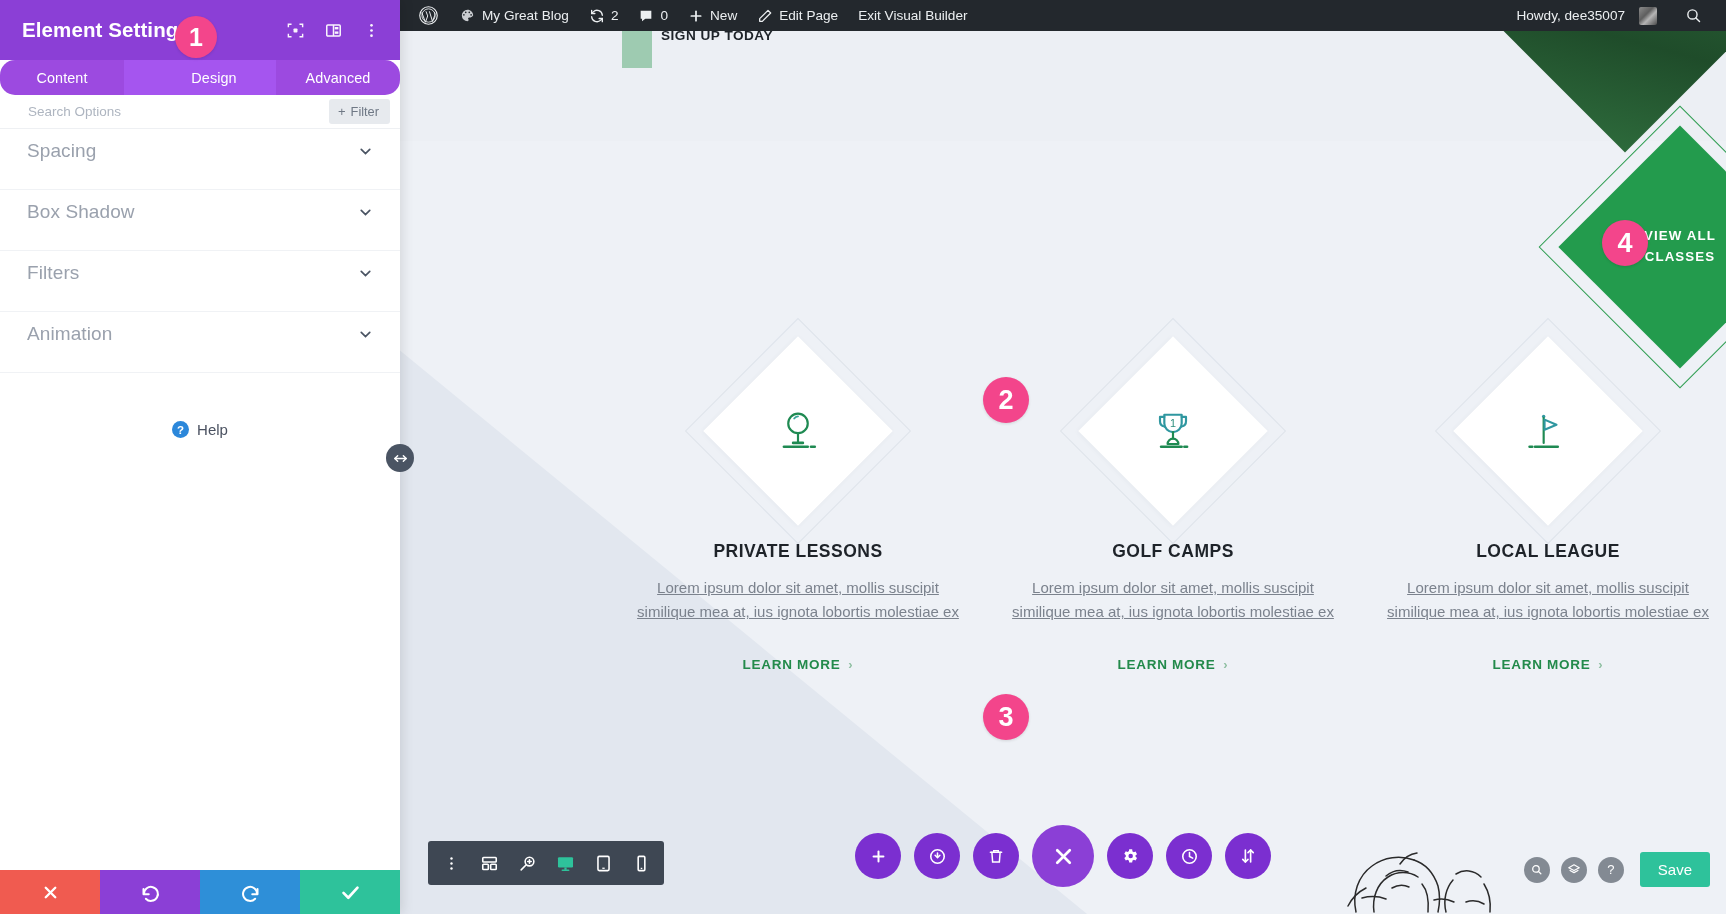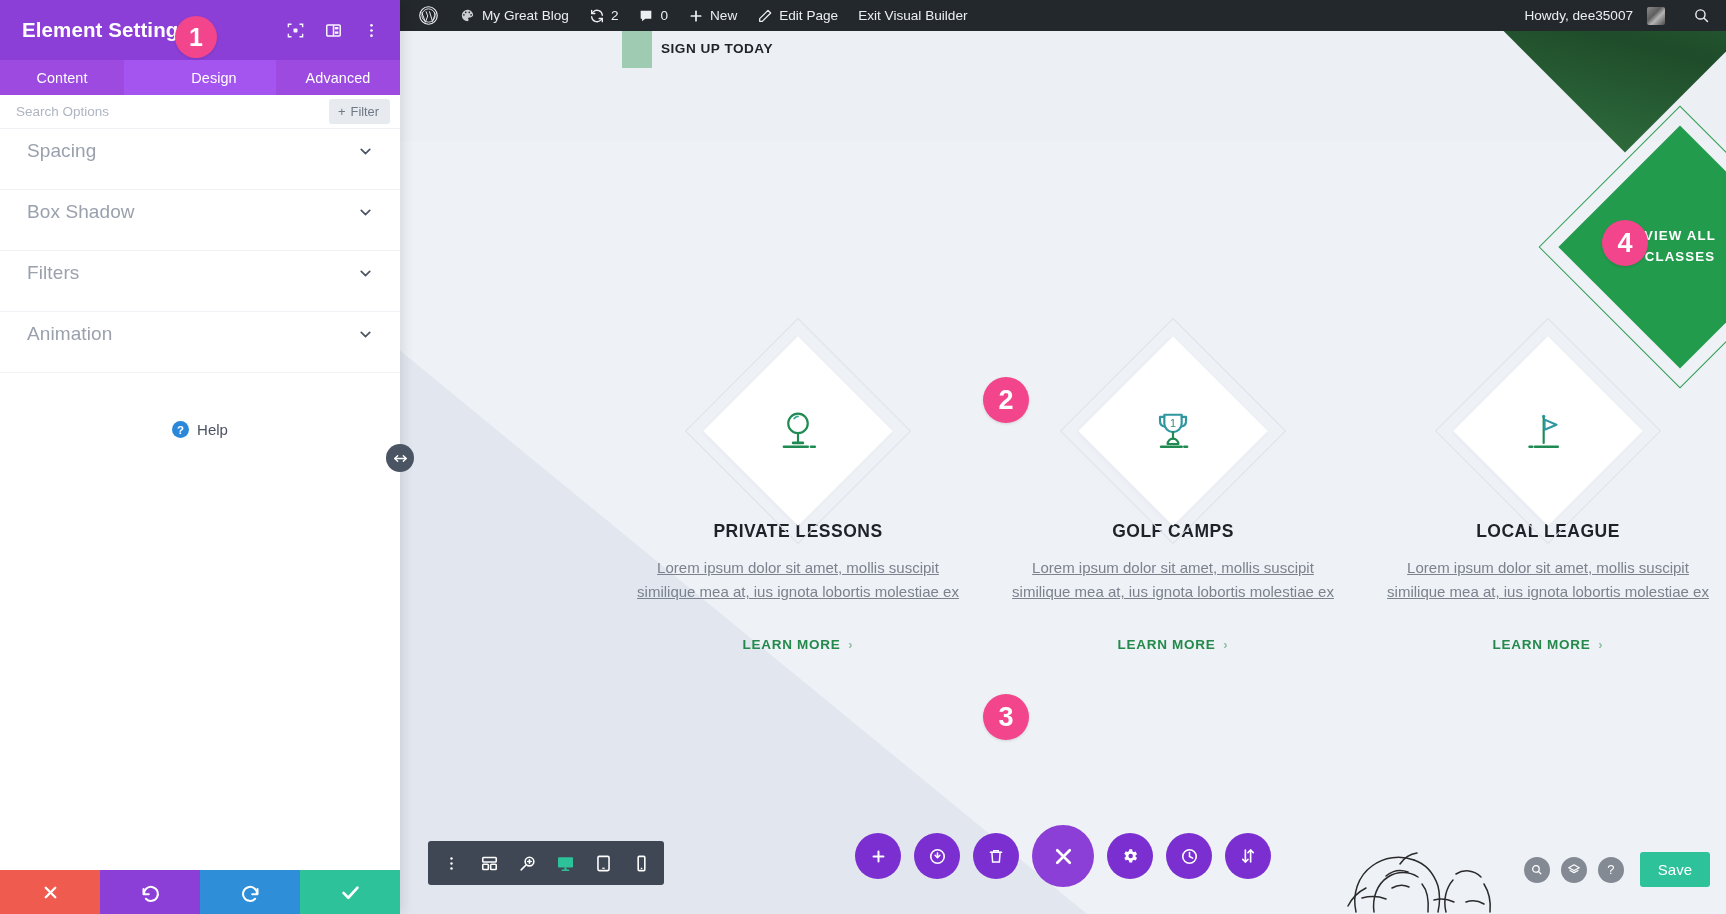--- a/index.html
+++ b/index.html
@@ -27,31 +27,31 @@
     flex:1; white-space:nowrap;
   }
   .hdr-icon {
     color:#fff; opacity:.95; margin-left:16px; cursor:pointer;
     display:flex; align-items:center; justify-content:center;
     width:22px; height:22px;
   }
   .hdr-icon svg { display:block; }
 
   #panel-tabs {
-    height:35px; flex:0 0 35px; display:flex; background:#9c4ae0;
+    height:35px; flex:0 0 35px; display:flex; background:#9c4ae0;border-radius:15px;
   }
   .panel-tab {
     flex:1; display:flex; align-items:center; justify-content:center;
     color:#fff; font-size:14.4px; cursor:pointer; letter-spacing:.1px;
   }
   .panel-tab.active { background:#a555ef;padding-left:28px; }
 
   #search-row {
     height:34px; flex:0 0 34px; display:flex; align-items:center;
-    border-bottom:1px solid #eef0f3; padding-left:16px; padding-right:10px;
+    border-bottom:1px solid #eef0f3; padding-left:28px; padding-right:10px;
     background:#fff;
   }
   #search-input {
     border:none; outline:none; flex:1; font-size:13.5px; color:#a9b0bb;
     font-family:"Liberation Sans", sans-serif; background:transparent;
   }
   #search-input::placeholder { color:#aeb5c0; }
   #filter-button {
     background:#e7eaee; color:#6f7885; font-size:12.8px;
     padding:5px 11px 5px 9px; border-radius:3px; cursor:pointer;
@@ -105,21 +105,21 @@
     background:#23282d; display:flex; align-items:center;
     padding:0 0 0 8px; z-index:30; color:#eceff1;
     font-size:13.6px;
   }
   .ab-item {
     display:flex; align-items:center; gap:6px; height:31px;
     padding:0 10px; cursor:pointer; white-space:nowrap;
   }
   .ab-item svg { display:block; }
   #admin-bar-right {
-    margin-left:auto; display:flex; align-items:center; padding-right:10px;
+    margin-left:auto; display:flex; align-items:center; padding-right:18px;
   }
   #ab-avatar {
     width:18px; height:18px; margin-left:8px; border-radius:2px;
     background:linear-gradient(135deg,#8c8c8c 0%,#5e5e5e 40%,#b5b5b5 60%,#4a4a4a 100%);
     overflow:hidden;
   }
   #ab-search { padding:0 6px 0 18px; cursor:pointer; display:flex; }
 
   
   #canvas {
@@ -132,21 +132,21 @@
     background:#e2e7ef;
     clip-path:polygon(0% 24%, 100% 100%, 0% 100%);
   }
   #canvas-top-band {
     position:absolute; left:0; top:0; width:100%; height:110px;
     background:#eceff4;
   }
 
   
   #signup-block {
-    position:absolute; left:222px; top:-8px; display:flex; align-items:center;
+    position:absolute; left:222px; top:-8px; display:flex; align-items:flex-start;
   }
   #signup-swatch { width:30px; height:45px; background:#9ecbb1; margin-right:9px; }
   #signup-text {
     font-size:13.6px; font-weight:bold; color:#1e2329;
     letter-spacing:.5px; margin-top:5px; white-space:nowrap;
   }
 
   
   #top-diamond {
     position:absolute; left:1125px; top:-120px;
@@ -202,21 +202,21 @@
   .card-diamond {
     position:absolute; left:13px; top:13px; right:13px; bottom:13px;
     background:#fff; transform:rotate(45deg);
     box-shadow:0 1px 5px rgba(60,70,90,.05);
   }
   .card-icon {
     position:absolute; inset:0; display:flex;
     align-items:center; justify-content:center;
   }
   .card-title {
-    margin-top:10px; font-size:17.5px; font-weight:bold;
+    margin-top:30px; font-size:17.5px; font-weight:bold;
     color:#1e2329; letter-spacing:.5px;
   }
   .card-desc {
     margin-top:14px; font-size:15px; color:#7b828d;
     line-height:1.62; padding:0 48px;text-decoration:underline;
   }
   .card-more {
     margin-top:32px; display:inline-flex; align-items:center; gap:8px;
     font-size:13.5px; font-weight:bold; color:#238a4b;
     letter-spacing:.7px; cursor:pointer;

